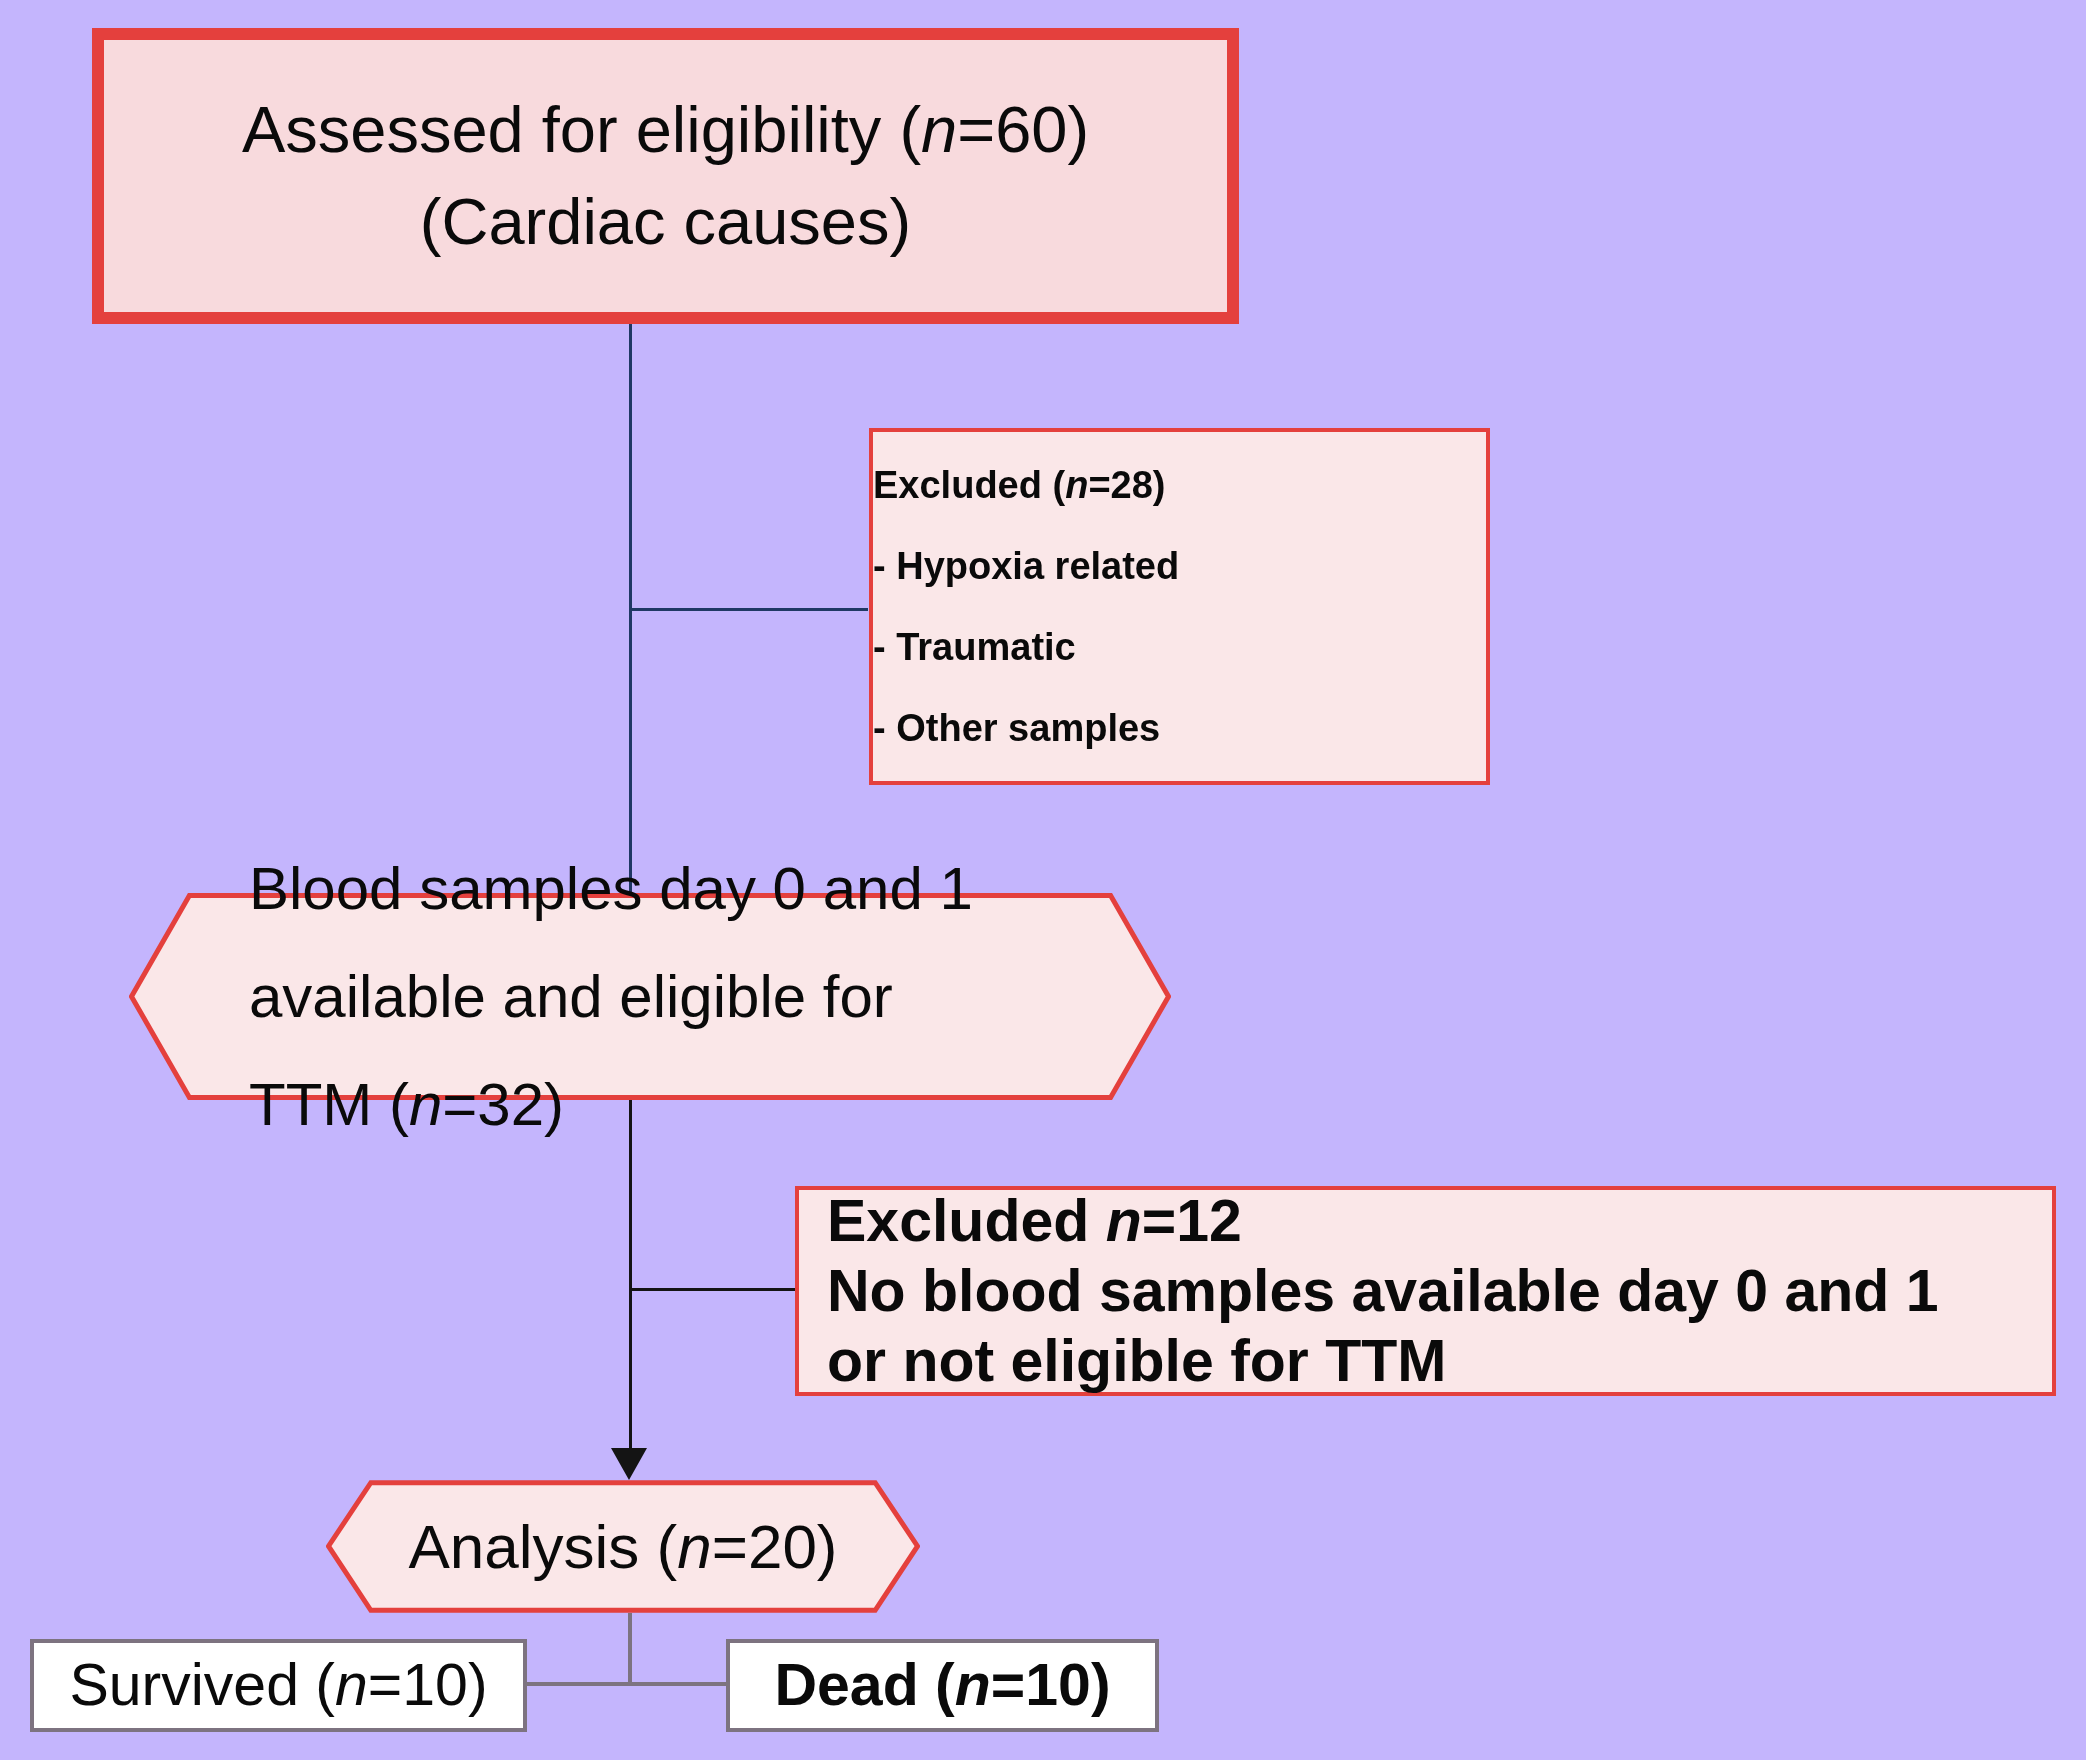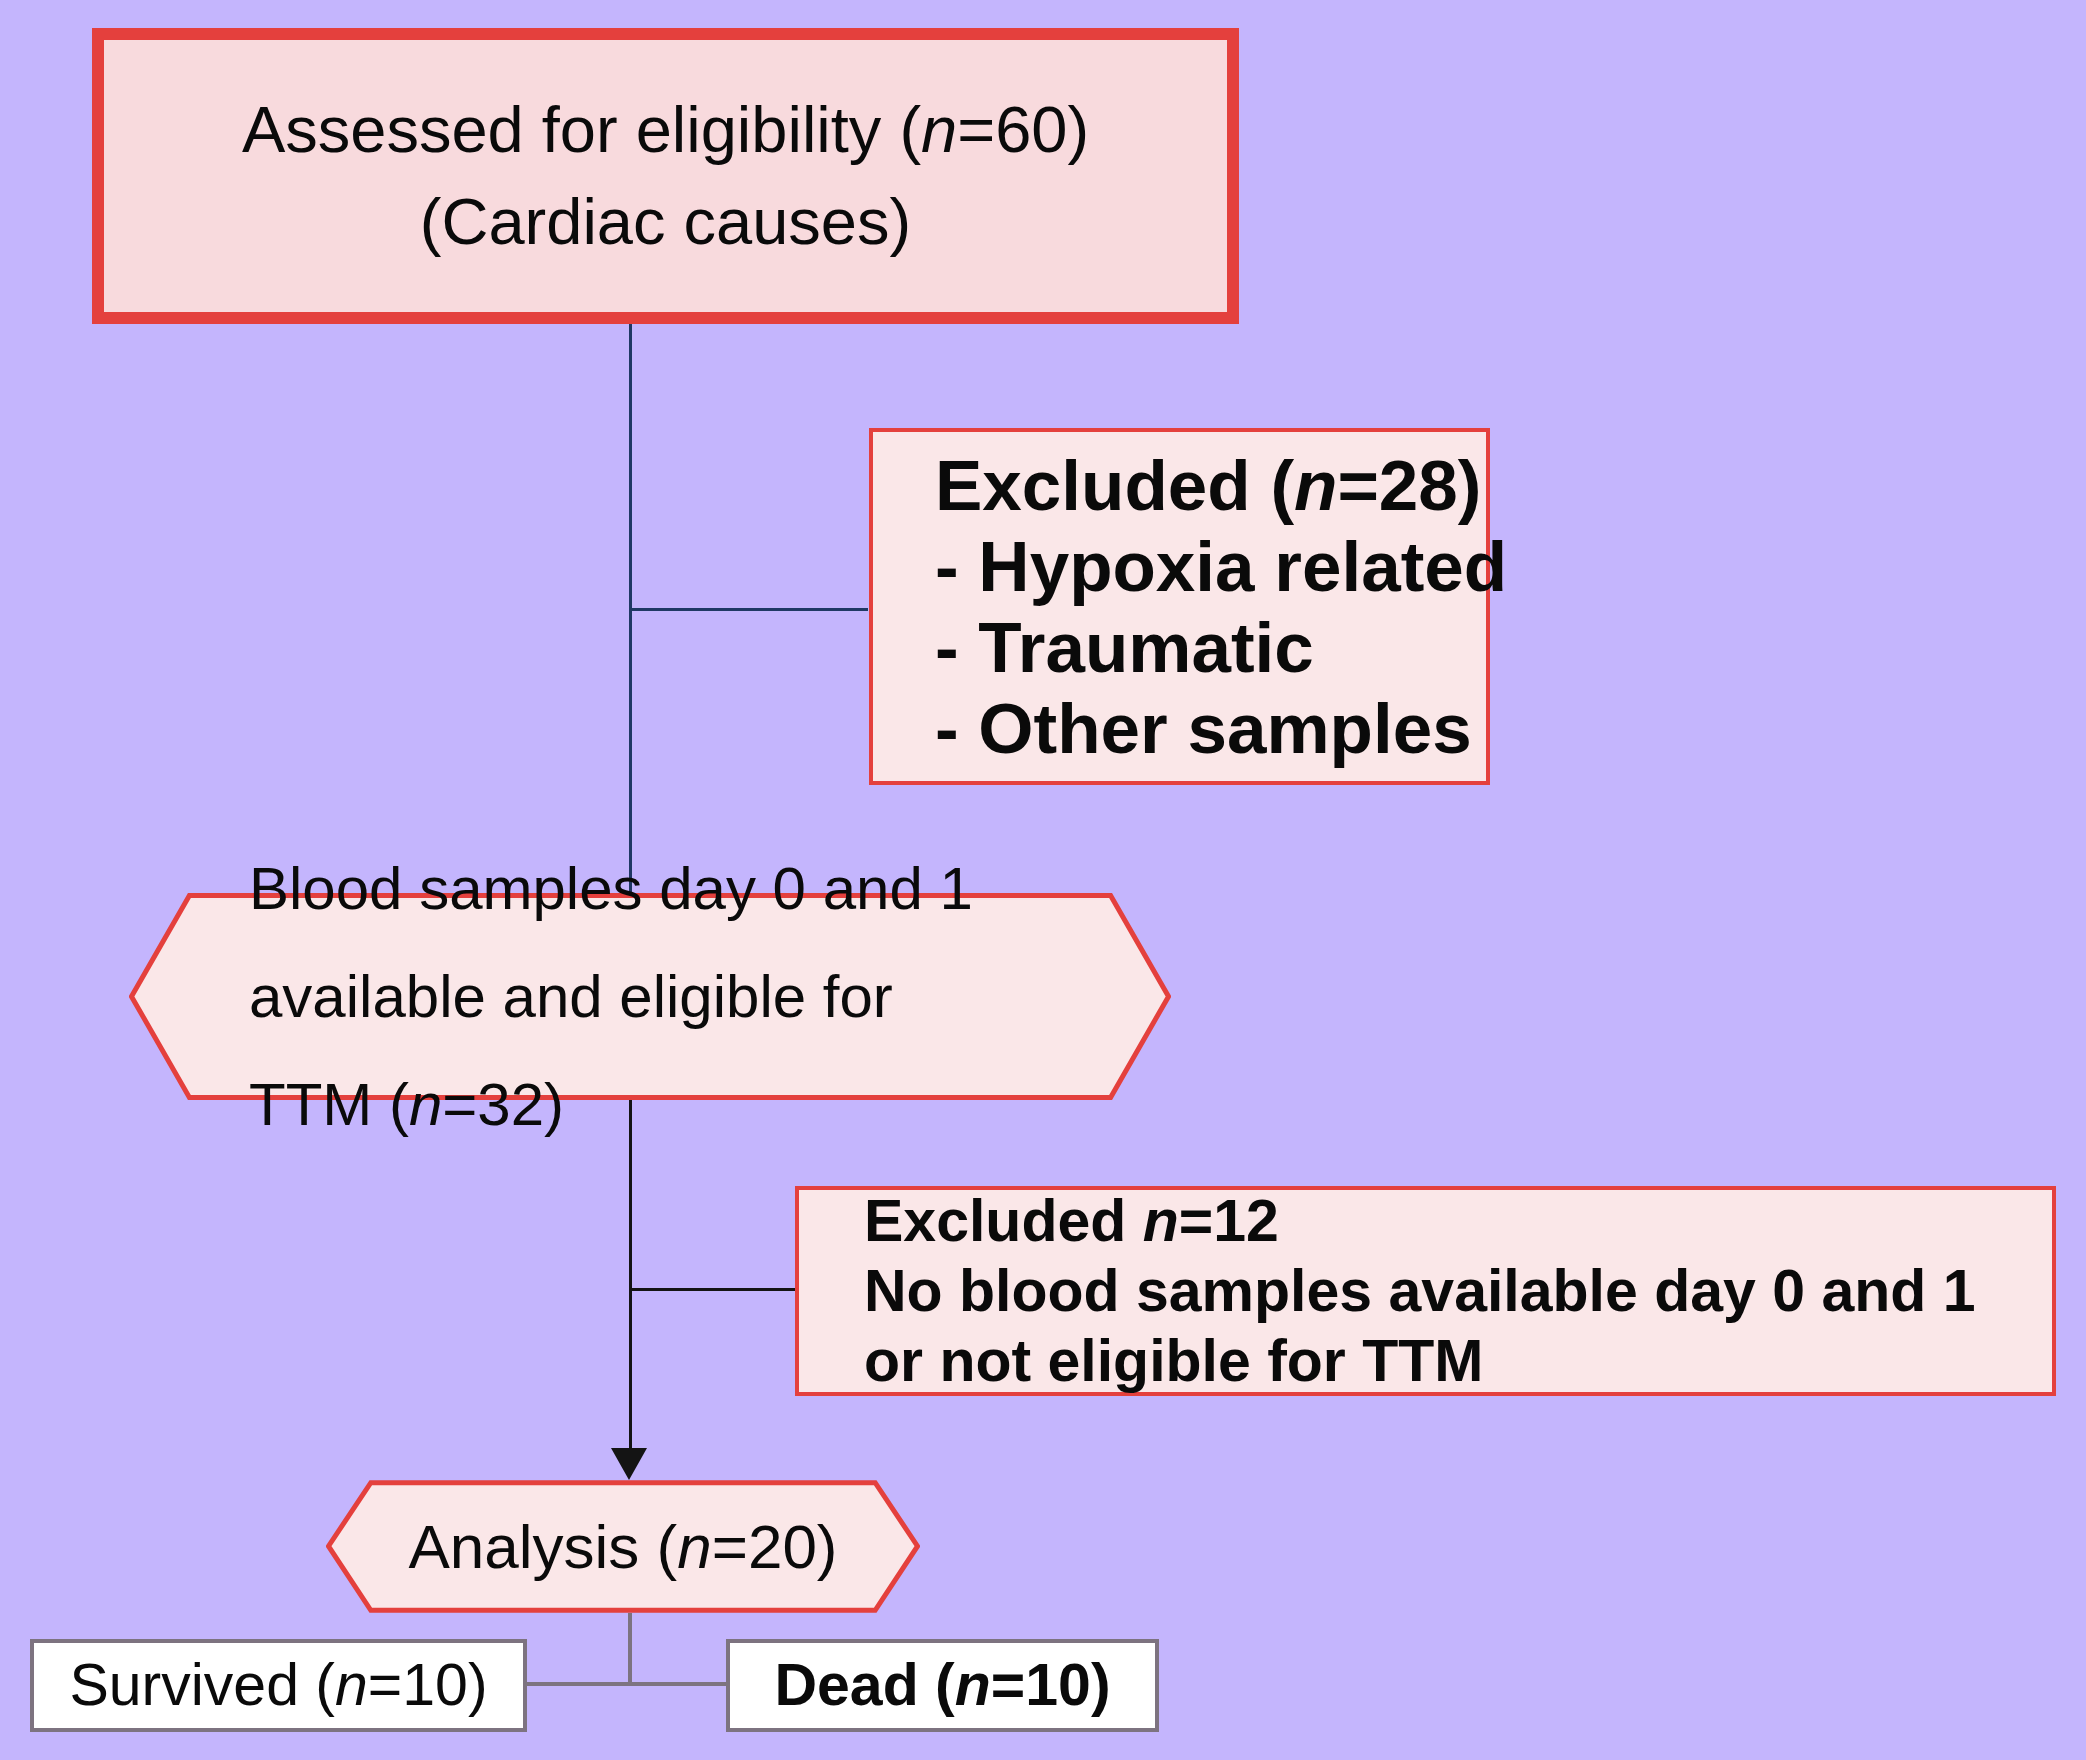--- a/index.html
+++ b/index.html
@@ -30,29 +30,28 @@
     background:var(--fill-dark-pink);
     border:12.5px solid var(--accent-red);
     align-items:center;text-align:center;
     font-size:65px;line-height:92px;
   }
   
   .excluded1{
     left:869px;top:428px;width:621px;height:357px;
     background:var(--fill-light-pink);
     border:4.4px solid var(--accent-red);
-    padding-left:62px;
-    font-size:71px;line-height:81px;font-weight:bold;
+    font-size:38px;line-height:81px;font-weight:bold;
     align-items:flex-start;text-align:right;
   }
   .excluded2{
     left:795px;top:1186px;width:1261px;height:210px;
     background:var(--fill-light-pink);
     border:4.4px solid var(--accent-red);
-    padding-left:65px;
+    padding-left:28px;
     font-size:59px;line-height:70px;font-weight:bold;
     align-items:flex-start;text-align:left;
   }
   
   .hexwrap{position:absolute;}
   .hexwrap svg{position:absolute;left:0;top:0;display:block;}
   .hextext{
     position:absolute;left:0;top:0;width:100%;height:100%;
     box-sizing:border-box;display:flex;flex-direction:column;justify-content:center;gap:40px;
   }

